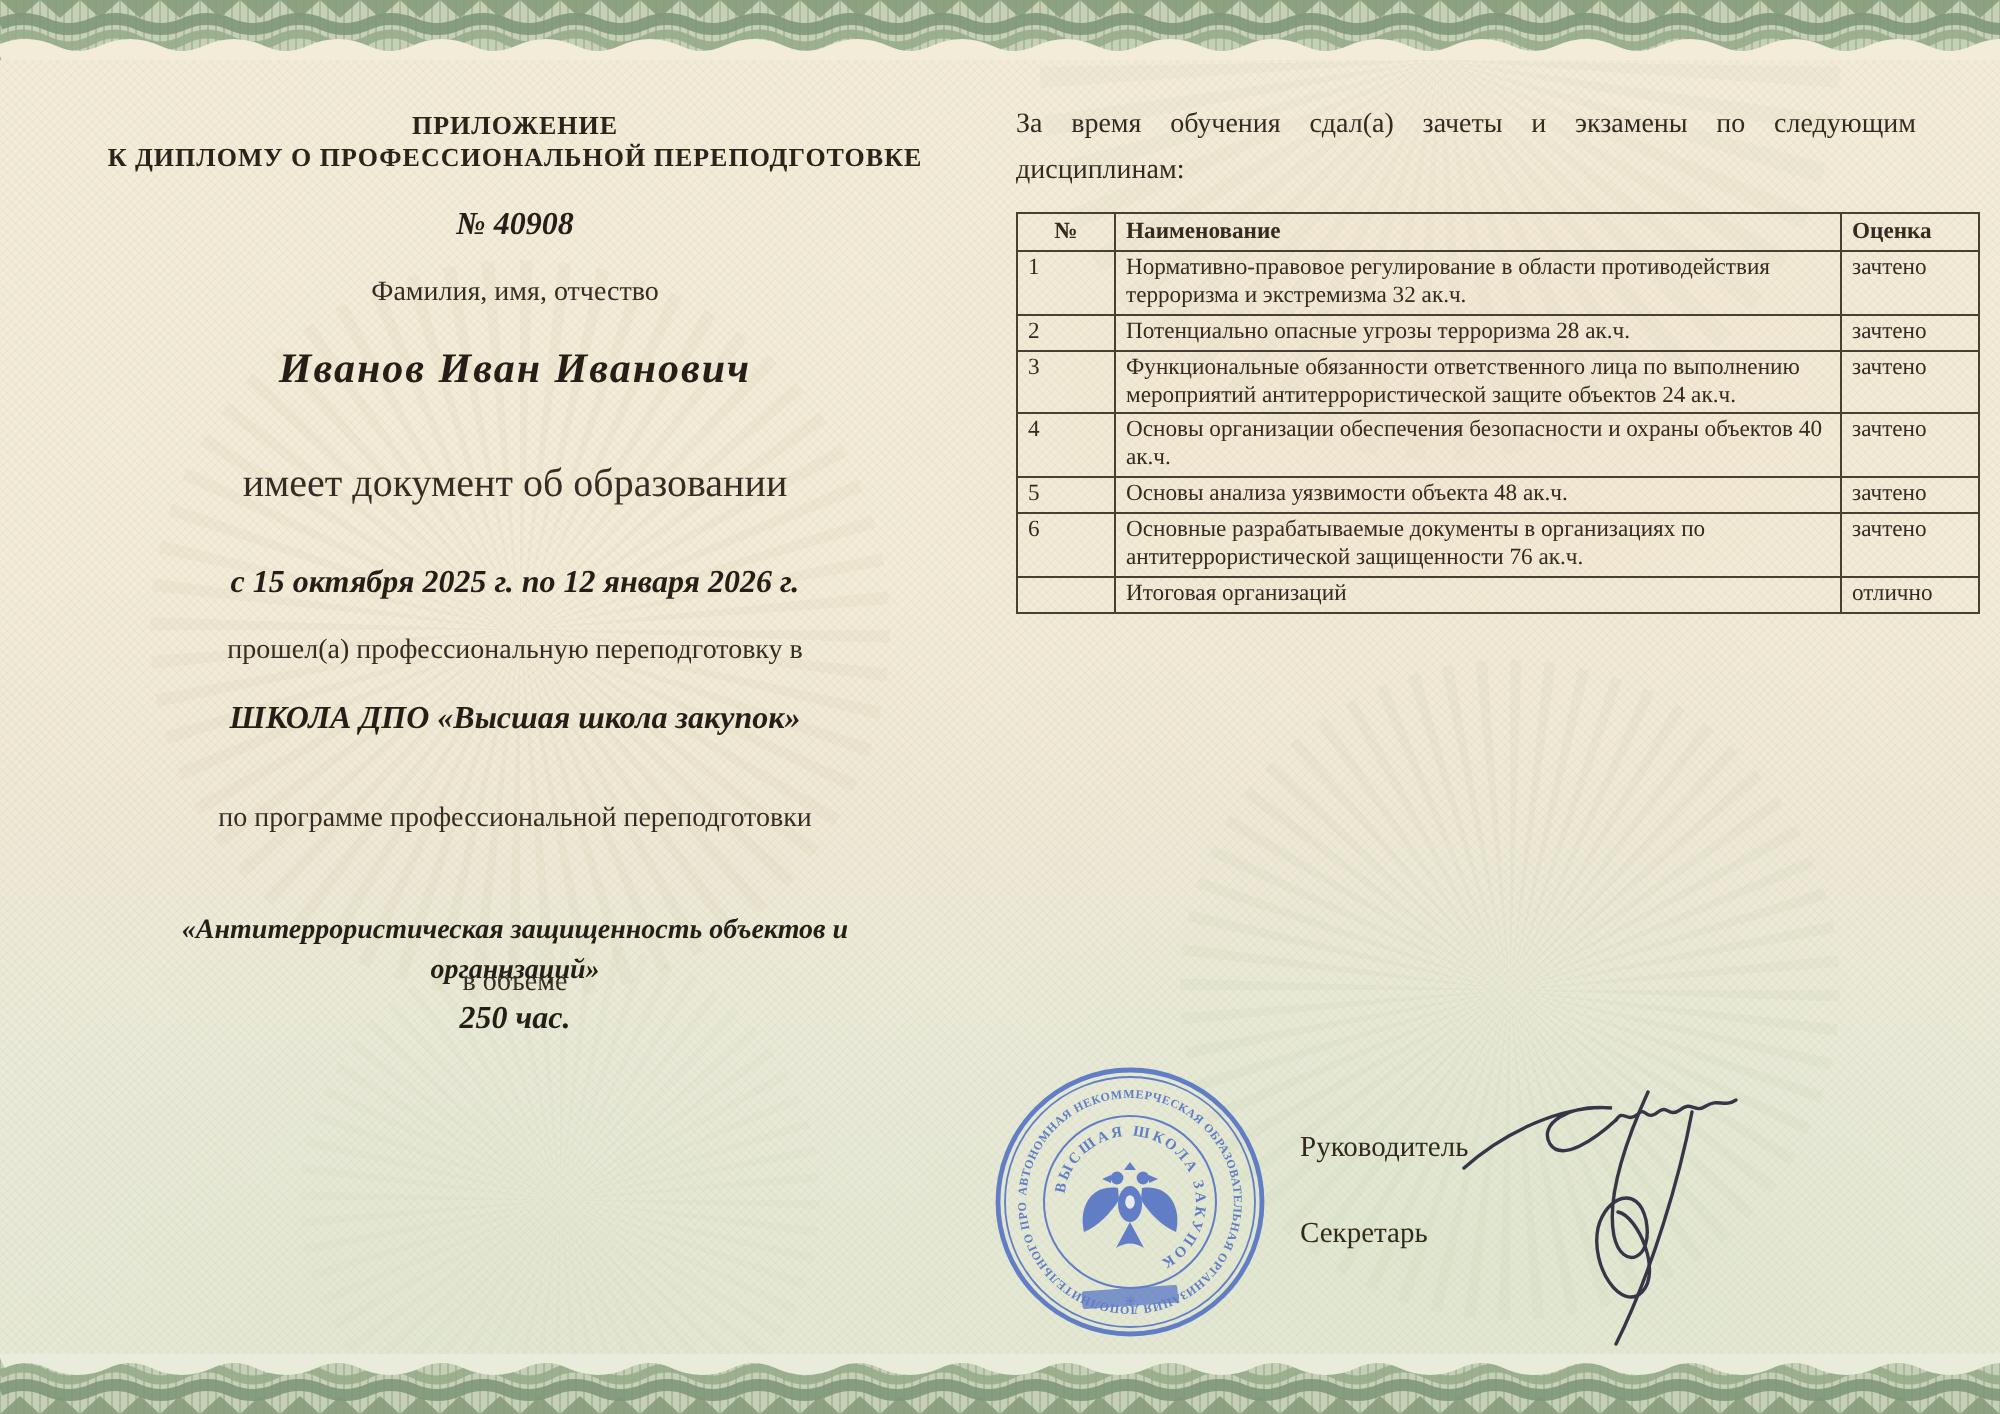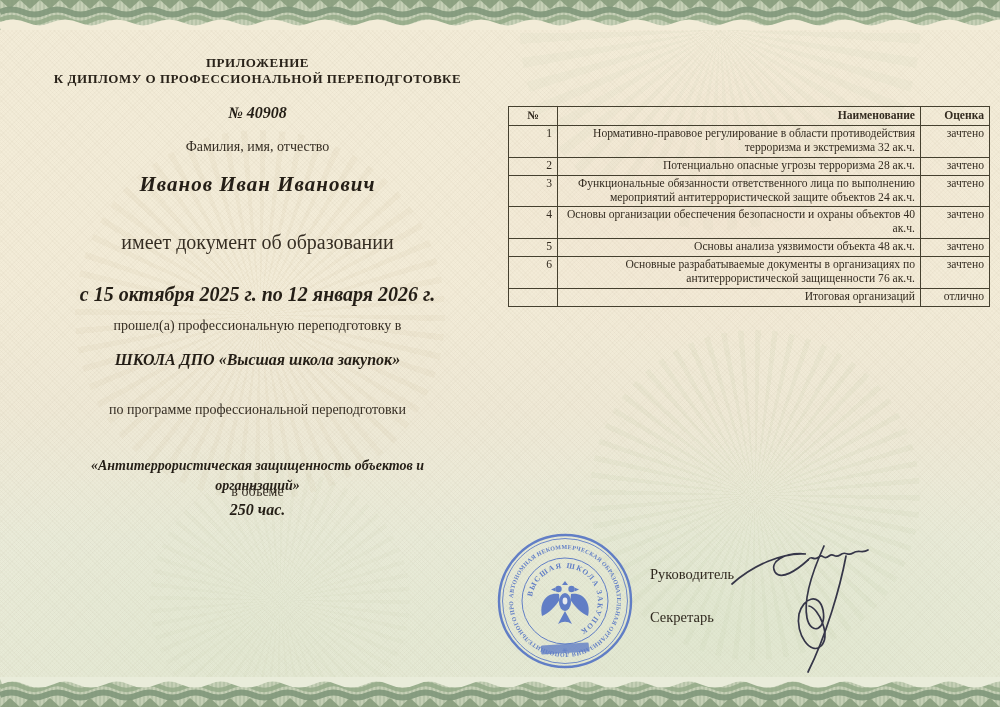--- a/index.html
+++ b/index.html
@@ -33,21 +33,21 @@
   
   .lp{position:absolute;left:30px;width:455px;text-align:center;}
   .t-bold{font-weight:bold;letter-spacing:.5px;color:#2a231a;}
   .t-bi{font-weight:bold;font-style:italic;color:#241e16;}
   .t-reg{color:#352d23;}
   
   .rp-intro{position:absolute;left:508px;width:450px;color:#332b20;font-size:14px;line-height:1.62;}
   .rp-intro .j{text-align:justify;text-align-last:justify;}
   table#subjects{position:absolute;left:508px;top:106px;border-collapse:collapse;table-layout:fixed;
     width:448px;font-size:11.6px;line-height:1.2;color:#332b20;}
-  #subjects th,#subjects td{border:1px solid #45402f;vertical-align:top;padding:1px 5px 2px 5px;text-align:right;}
+  #subjects th,#subjects td{border:1px solid #45402f;vertical-align:top;padding:1px 5px 2px 5px;text-align:left;}
   #subjects th{font-weight:bold;padding-top:2px;}
   #subjects .col-num{width:38px;}
   #subjects .col-name{width:352px;}
   #subjects .col-grade{width:58px;}
   #subjects th.col-num{text-align:center;}
   .sig-label{position:absolute;left:650px;font-size:14.5px;color:#30291f;}
   #stamp{position:absolute;left:495px;top:531px;filter:blur(.2px);}
   #signature{position:absolute;left:718px;top:512px;pointer-events:none;}
 </style>
 </head>
@@ -84,34 +84,36 @@
 
   <div class="lp t-bi" style="top:104px;font-size:16px;">№ 40908</div>
 
   <div class="lp t-reg" style="top:139px;font-size:14px;">Фамилия, имя, отчество</div>
 
   <div class="lp t-bi" style="top:172px;font-size:21px;letter-spacing:1px;">Иванов Иван Иванович</div>
 
   <div class="lp t-reg" style="top:215px;font-size:20px;margin-top:16px;">имеет документ об образовании</div>
 
 
-  <div class="lp t-bi" style="top:283px;font-size:20px;">с 15 октября 2025 г. по 12 января 2026 г.</div>
+  <div class="lp t-bi" style="top:283px;font-size:16px;">с 15 октября 2025 г. по 12 января 2026 г.</div>
 
   <div class="lp t-reg" style="top:318px;font-size:14px;">прошел(а) профессиональную переподготовку в</div>
 
   <div class="lp t-bi" style="top:351px;font-size:16px;">ШКОЛА ДПО «Высшая школа закупок»</div>
 
   <div class="lp t-reg" style="top:402px;font-size:14px;">по программе профессиональной переподготовки</div>
 
   <div class="lp t-bi" style="top:456px;font-size:14px;line-height:1.42;padding:0 18px;box-sizing:border-box;">«Антитеррористическая защищенность объектов и организаций»</div>
 
   <div class="lp t-reg" style="top:484px;font-size:14px;">в объеме</div>
   <div class="lp t-bi" style="top:501px;font-size:16px;">250 час.</div>
 
   <div class="rp-intro" style="top:52px;">
+    <div class="j">За время обучения сдал(а) зачеты и экзамены по следующим</div>
+    <div>дисциплинам:</div>
   </div>
 
   <table id="subjects">
     <thead>
       <tr>
         <th class="col-num">№</th>
         <th class="col-name">Наименование</th>
         <th class="col-grade">Оценка</th>
       </tr>
     </thead>

